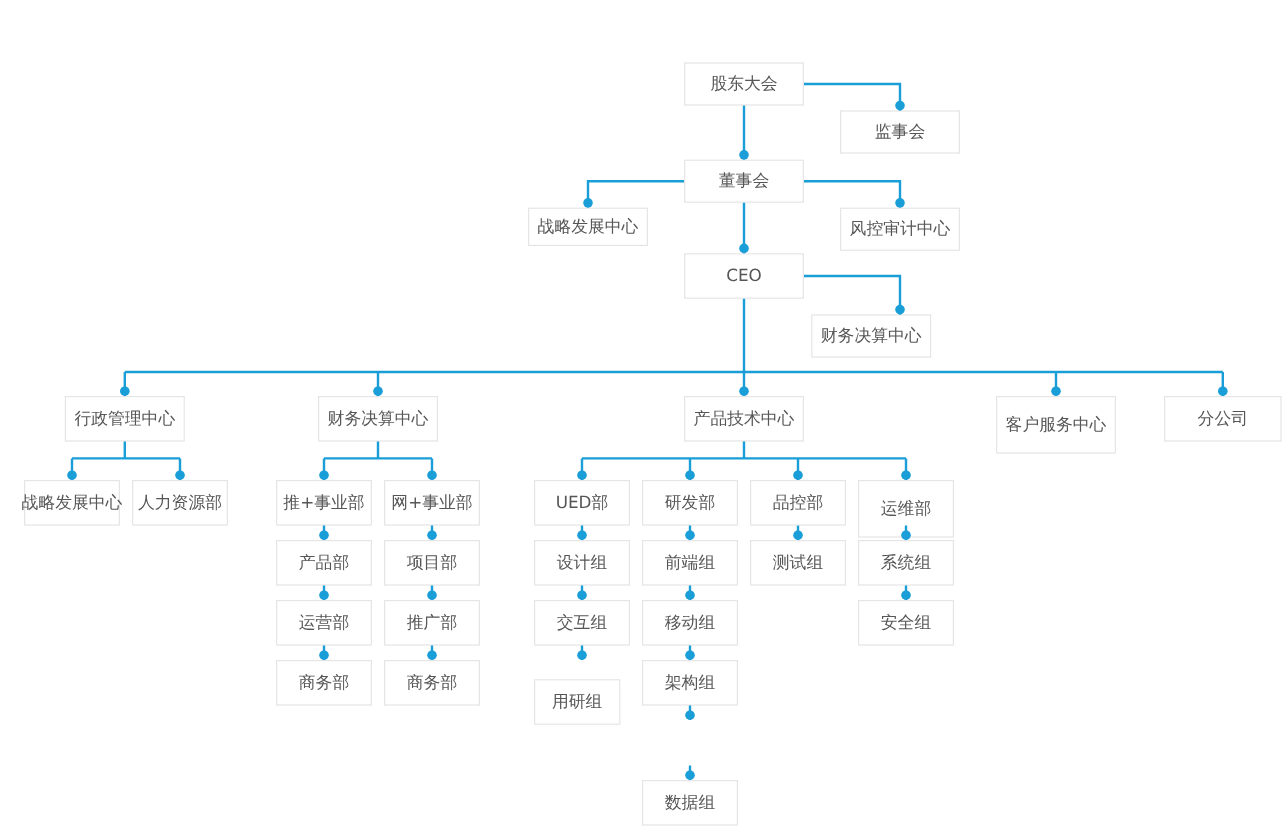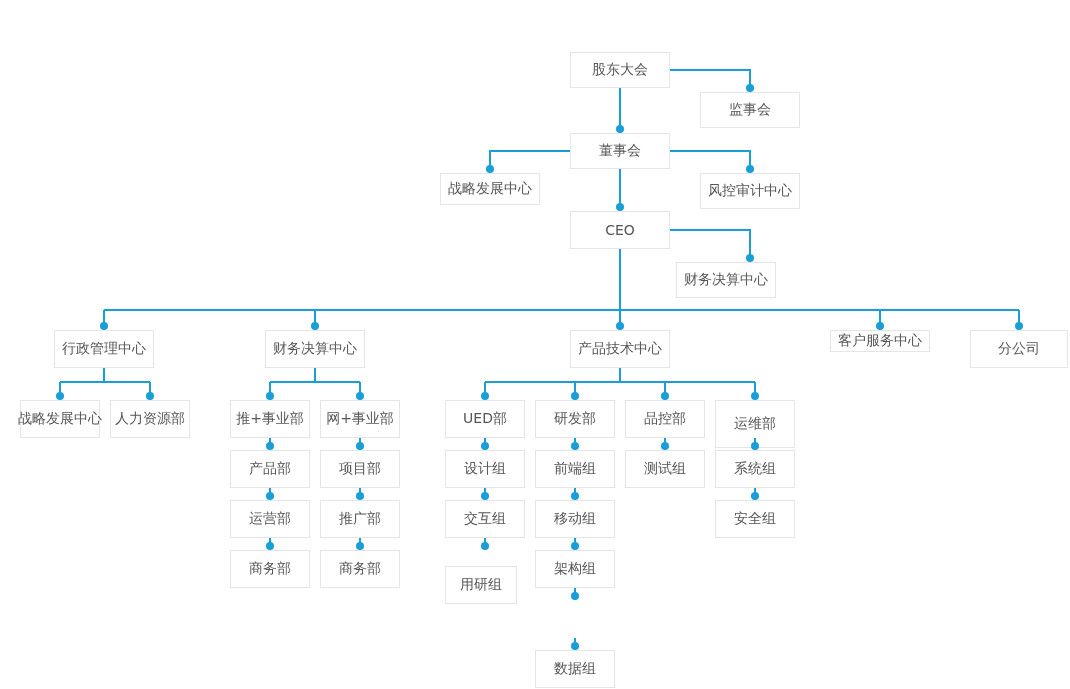--- a/index.html
+++ b/index.html
@@ -106,21 +106,21 @@
   <div class="node" style="left:700px;top:92px;width:100px;height:36px">监事会</div>
   <div class="node" style="left:570px;top:133px;width:100px;height:36px">董事会</div>
   <div class="node" style="left:440px;top:173px;width:100px;height:32px">战略发展中心</div>
   <div class="node" style="left:700px;top:173px;width:100px;height:36px">风控审计中心</div>
   <div class="node" style="left:570px;top:211px;width:100px;height:38px">CEO</div>
   <div class="node" style="left:676px;top:262px;width:100px;height:36px">财务决算中心</div>
 
   <div class="node" style="left:54px;top:330px;width:100px;height:38px">行政管理中心</div>
   <div class="node" style="left:265px;top:330px;width:100px;height:38px">财务决算中心</div>
   <div class="node" style="left:570px;top:330px;width:100px;height:38px">产品技术中心</div>
-  <div class="node" style="left:830px;top:330px;width:100px;height:22px">客户服务中心</div>
+  <div class="node" style="left:830px;top:330px;width:100px;height:48px">客户服务中心</div>
   <div class="node" style="left:970px;top:330px;width:98px;height:38px">分公司</div>
 
   <div class="node" style="left:20px;top:400px;width:80px;height:38px">战略发展中心</div>
   <div class="node" style="left:110px;top:400px;width:80px;height:38px">人力资源部</div>
 
   <div class="node" style="left:230px;top:400px;width:80px;height:38px">推+事业部</div>
   <div class="node" style="left:320px;top:400px;width:80px;height:38px">网+事业部</div>
   <div class="node" style="left:230px;top:450px;width:80px;height:38px">产品部</div>
   <div class="node" style="left:320px;top:450px;width:80px;height:38px">项目部</div>
   <div class="node" style="left:230px;top:500px;width:80px;height:38px">运营部</div>

